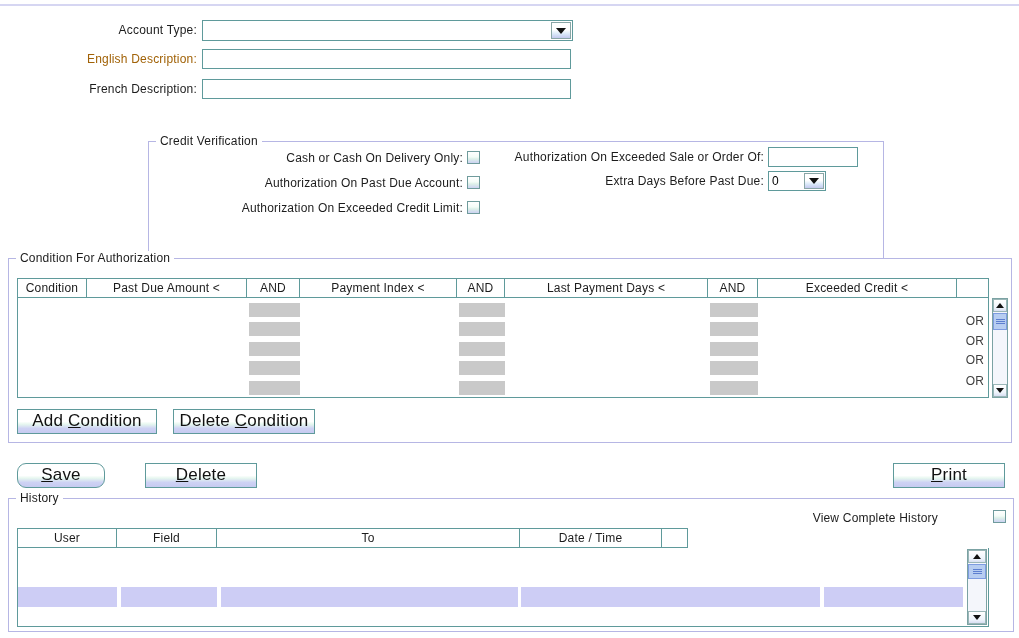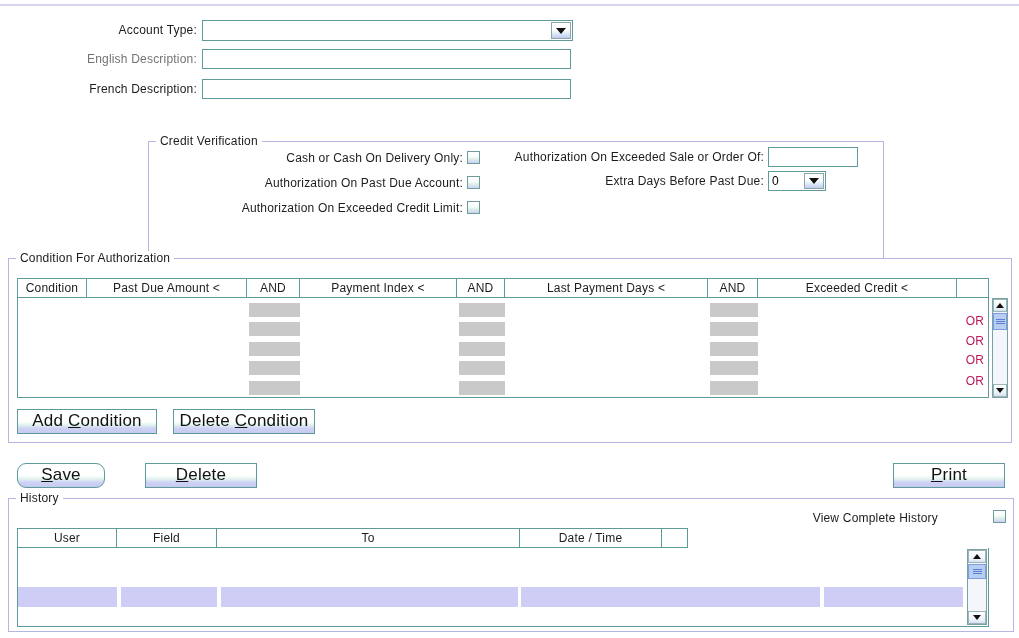--- a/index.html
+++ b/index.html
@@ -1,20 +1,20 @@
 <!DOCTYPE html>
 <html><head>
 <meta charset="utf-8">
 <style>
   html,body{margin:0;padding:0;background:#fff;}
   #app{position:relative;width:1019px;height:638px;background:#ffffff;overflow:hidden;
        font-family:"Liberation Sans","DejaVu Sans",sans-serif;font-size:12px;color:#1c1c1c;
        letter-spacing:0.2px;}
   .lbl{position:absolute;text-align:right;line-height:14px;white-space:nowrap;}
-  .red{color:#737373;}
+  .red{color:#a16207;}
   .field{position:absolute;border:1px solid #5f9a9b;background:#fff;box-sizing:border-box;}
   .field input{width:100%;height:100%;border:none;outline:none;background:transparent;
        font-family:inherit;font-size:12px;padding:0 3px;box-sizing:border-box;}
   .combo-btn{position:absolute;top:1px;right:1px;bottom:1px;width:20px;box-sizing:border-box;
        border:1px solid #8aa6a6;background:linear-gradient(180deg,#ffffff 0%,#ffffff 45%,#dbe9f9 72%,#c3c9ef 100%);
        display:flex;align-items:center;justify-content:center;cursor:default;}
   .tri-down{width:0;height:0;border-left:5px solid transparent;border-right:5px solid transparent;
        border-top:6px solid #111;}
   .tri-up-sm{width:0;height:0;border-left:4px solid transparent;border-right:4px solid transparent;
        border-bottom:5px solid #111;}
@@ -28,21 +28,21 @@
   .btn{position:absolute;height:25px;box-sizing:border-box;border:1px solid #5f9a9b;
        background:linear-gradient(180deg,#ffffff 0%,#ffffff 50%,#e6f7ef 62%,#ced2f4 80%,#c6cbf0 100%);
        text-align:center;line-height:22px;font-size:17px;color:#111;cursor:default;}
   .btn .mn{text-decoration:underline;}
   .thead{position:absolute;display:flex;height:20px;box-sizing:content-box;}
   .th{box-sizing:border-box;border:1px solid #5f9a9b;border-left:none;height:20px;line-height:18px;
       text-align:center;background:#ffffff;overflow:hidden;white-space:nowrap;}
   .th.first{border-left:1px solid #5f9a9b;}
   .tbody{position:absolute;background:#ffffff;border:1px solid #5f9a9b;border-top:none;box-sizing:border-box;}
   .gcell{position:absolute;background:#c9c9c9;}
-  .orlbl{position:absolute;width:34px;text-align:center;font-size:12px;line-height:14px;color:#be185d;}
+  .orlbl{position:absolute;width:34px;text-align:center;font-size:12px;line-height:14px;color:#404040;}
   .vscroll{position:absolute;width:16px;box-sizing:border-box;border:1px solid #7ba2a3;background:#f4f6fb;}
   .sbtn{position:absolute;left:0;right:0;height:13px;box-sizing:border-box;border:1px solid #9ab6b7;
        background:linear-gradient(180deg,#ffffff 0%,#eef4fb 70%,#d8def2 100%);
        display:flex;align-items:center;justify-content:center;}
   .sthumb{position:absolute;left:0;right:0;box-sizing:border-box;border:1px solid #7e9ce0;
        background:#b7cdf1;display:flex;flex-direction:column;align-items:center;justify-content:center;gap:1px;}
   .sthumb i{display:block;width:9px;height:1px;background:#5d7fd0;}
   .hl-seg{position:absolute;height:20px;background:#cdcdf5;}
   .topline{position:absolute;left:0;top:4px;width:1019px;height:2px;background:#d6d6f2;}
 </style>

